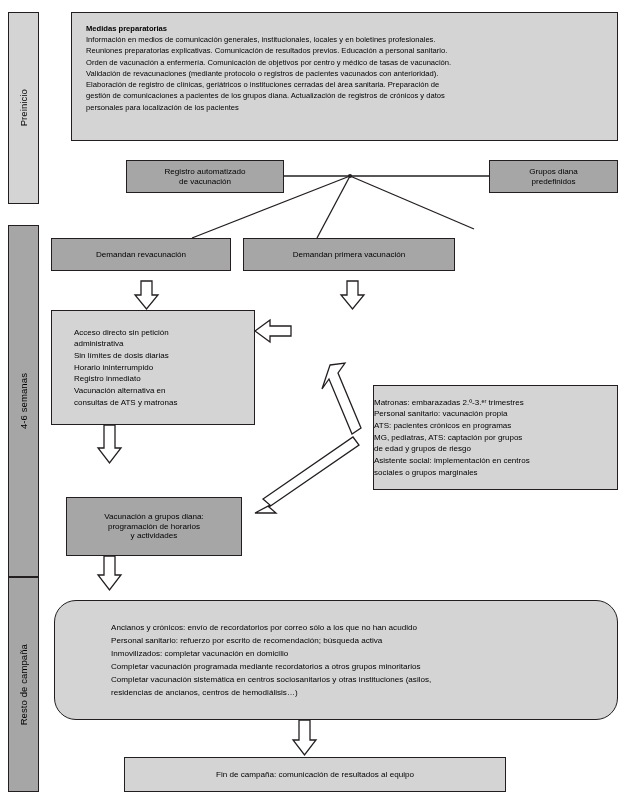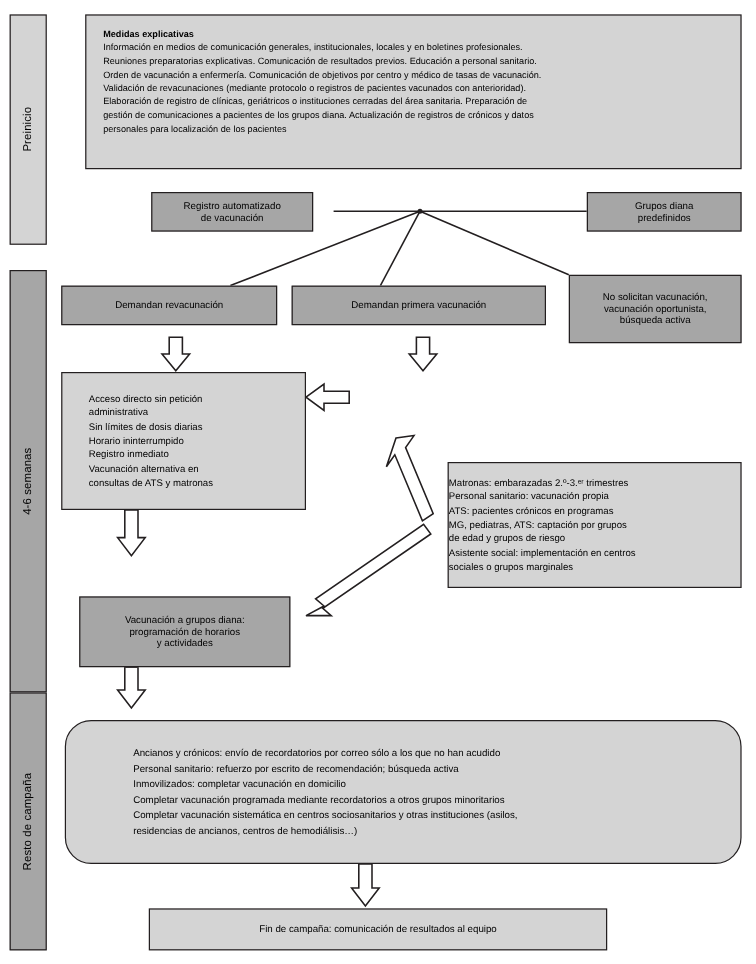--- a/index.html
+++ b/index.html
@@ -130,53 +130,48 @@
 
   <div class="sidebar-label dark" style="left:8px; top:225px; width:31px; height:352px;">
     <span>4-6 semanas</span>
   </div>
 
   <div class="sidebar-label dark" style="left:8px; top:577px; width:31px; height:215px;">
     <span>Resto de campaña</span>
   </div>
 
   <div class="box light prep-box" style="left:71px; top:12px; width:547px; height:129px; flex-direction:column;">
-    <span class="title-line">Medidas explicativas</span>
+    <span class="title-line">Medidas preparatorias</span>
     <span class="txt">Información en medios de comunicación generales, institucionales, locales y en boletines profesionales.
 Reuniones preparatorias explicativas. Comunicación de resultados previos. Educación a personal sanitario.
 Orden de vacunación a enfermería. Comunicación de objetivos por centro y médico de tasas de vacunación.
 Validación de revacunaciones (mediante protocolo o registros de pacientes vacunados con anterioridad).
 Elaboración de registro de clínicas, geriátricos o instituciones cerradas del área sanitaria. Preparación de
 gestión de comunicaciones a pacientes de los grupos diana. Actualización de registros de crónicos y datos
 personales para localización de los pacientes</span>
   </div>
 
-  <div class="box dark node-sm" style="left:126px; top:160px; width:135px; height:33px;">
+  <div class="box dark node-sm" style="left:126px; top:160px; width:158px; height:33px;">
     <span class="txt">Registro automatizado
 de vacunación</span>
   </div>
 
   <div class="box dark node-sm" style="left:489px; top:160px; width:129px; height:33px;">
     <span class="txt">Grupos diana
 predefinidos</span>
   </div>
 
   <div class="box dark node-sm" style="left:51px; top:238px; width:180px; height:33px;">
     <span class="txt">Demandan revacunación</span>
   </div>
 
   <div class="box dark node-sm" style="left:243px; top:238px; width:212px; height:33px;">
     <span class="txt">Demandan primera vacunación</span>
   </div>
 
-  <div class="box dark node-sm" style="left:474px; top:229px; width:144px; height:57px;">
-    <span class="txt">No solicitan vacunación,
-vacunación oportunista,
-búsqueda activa</span>
-  </div>
 
   <div class="box light left node-list" style="left:51px; top:310px; width:204px; height:115px;">
     <span class="txt">Acceso directo sin petición
   administrativa
 Sin límites de dosis diarias
 Horario ininterrumpido
 Registro inmediato
 Vacunación alternativa en
   consultas de ATS y matronas</span>
   </div>

